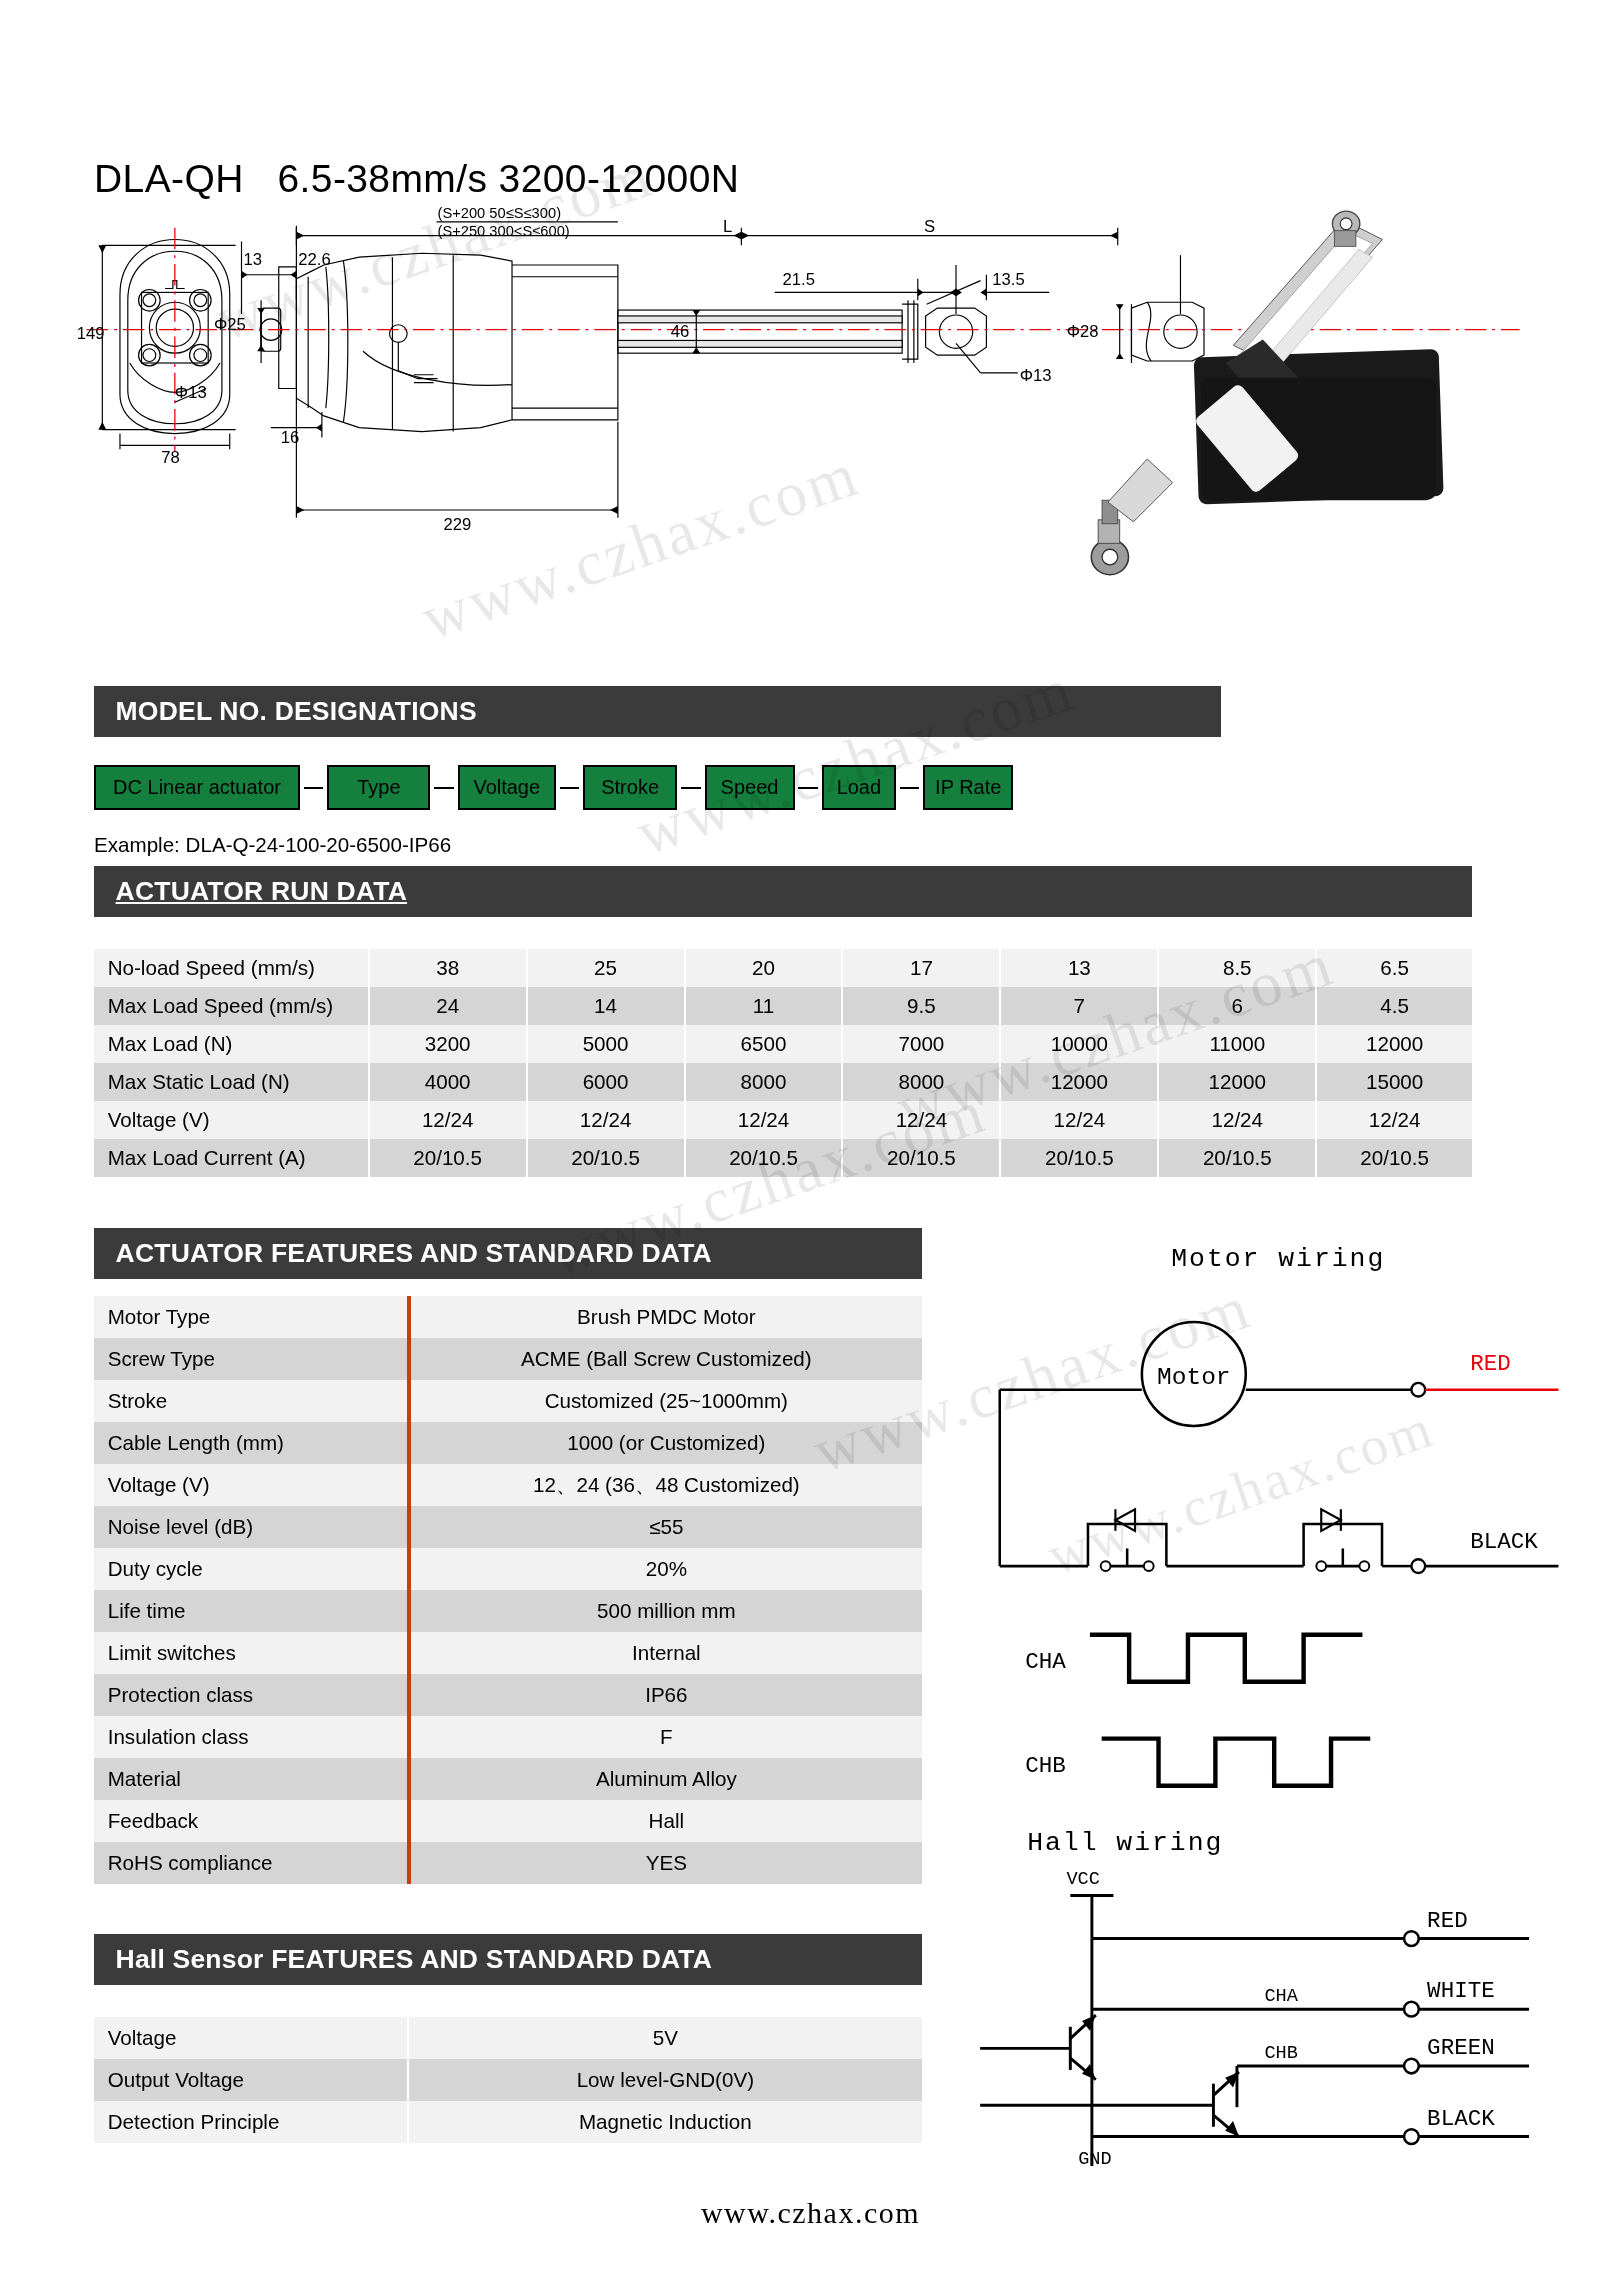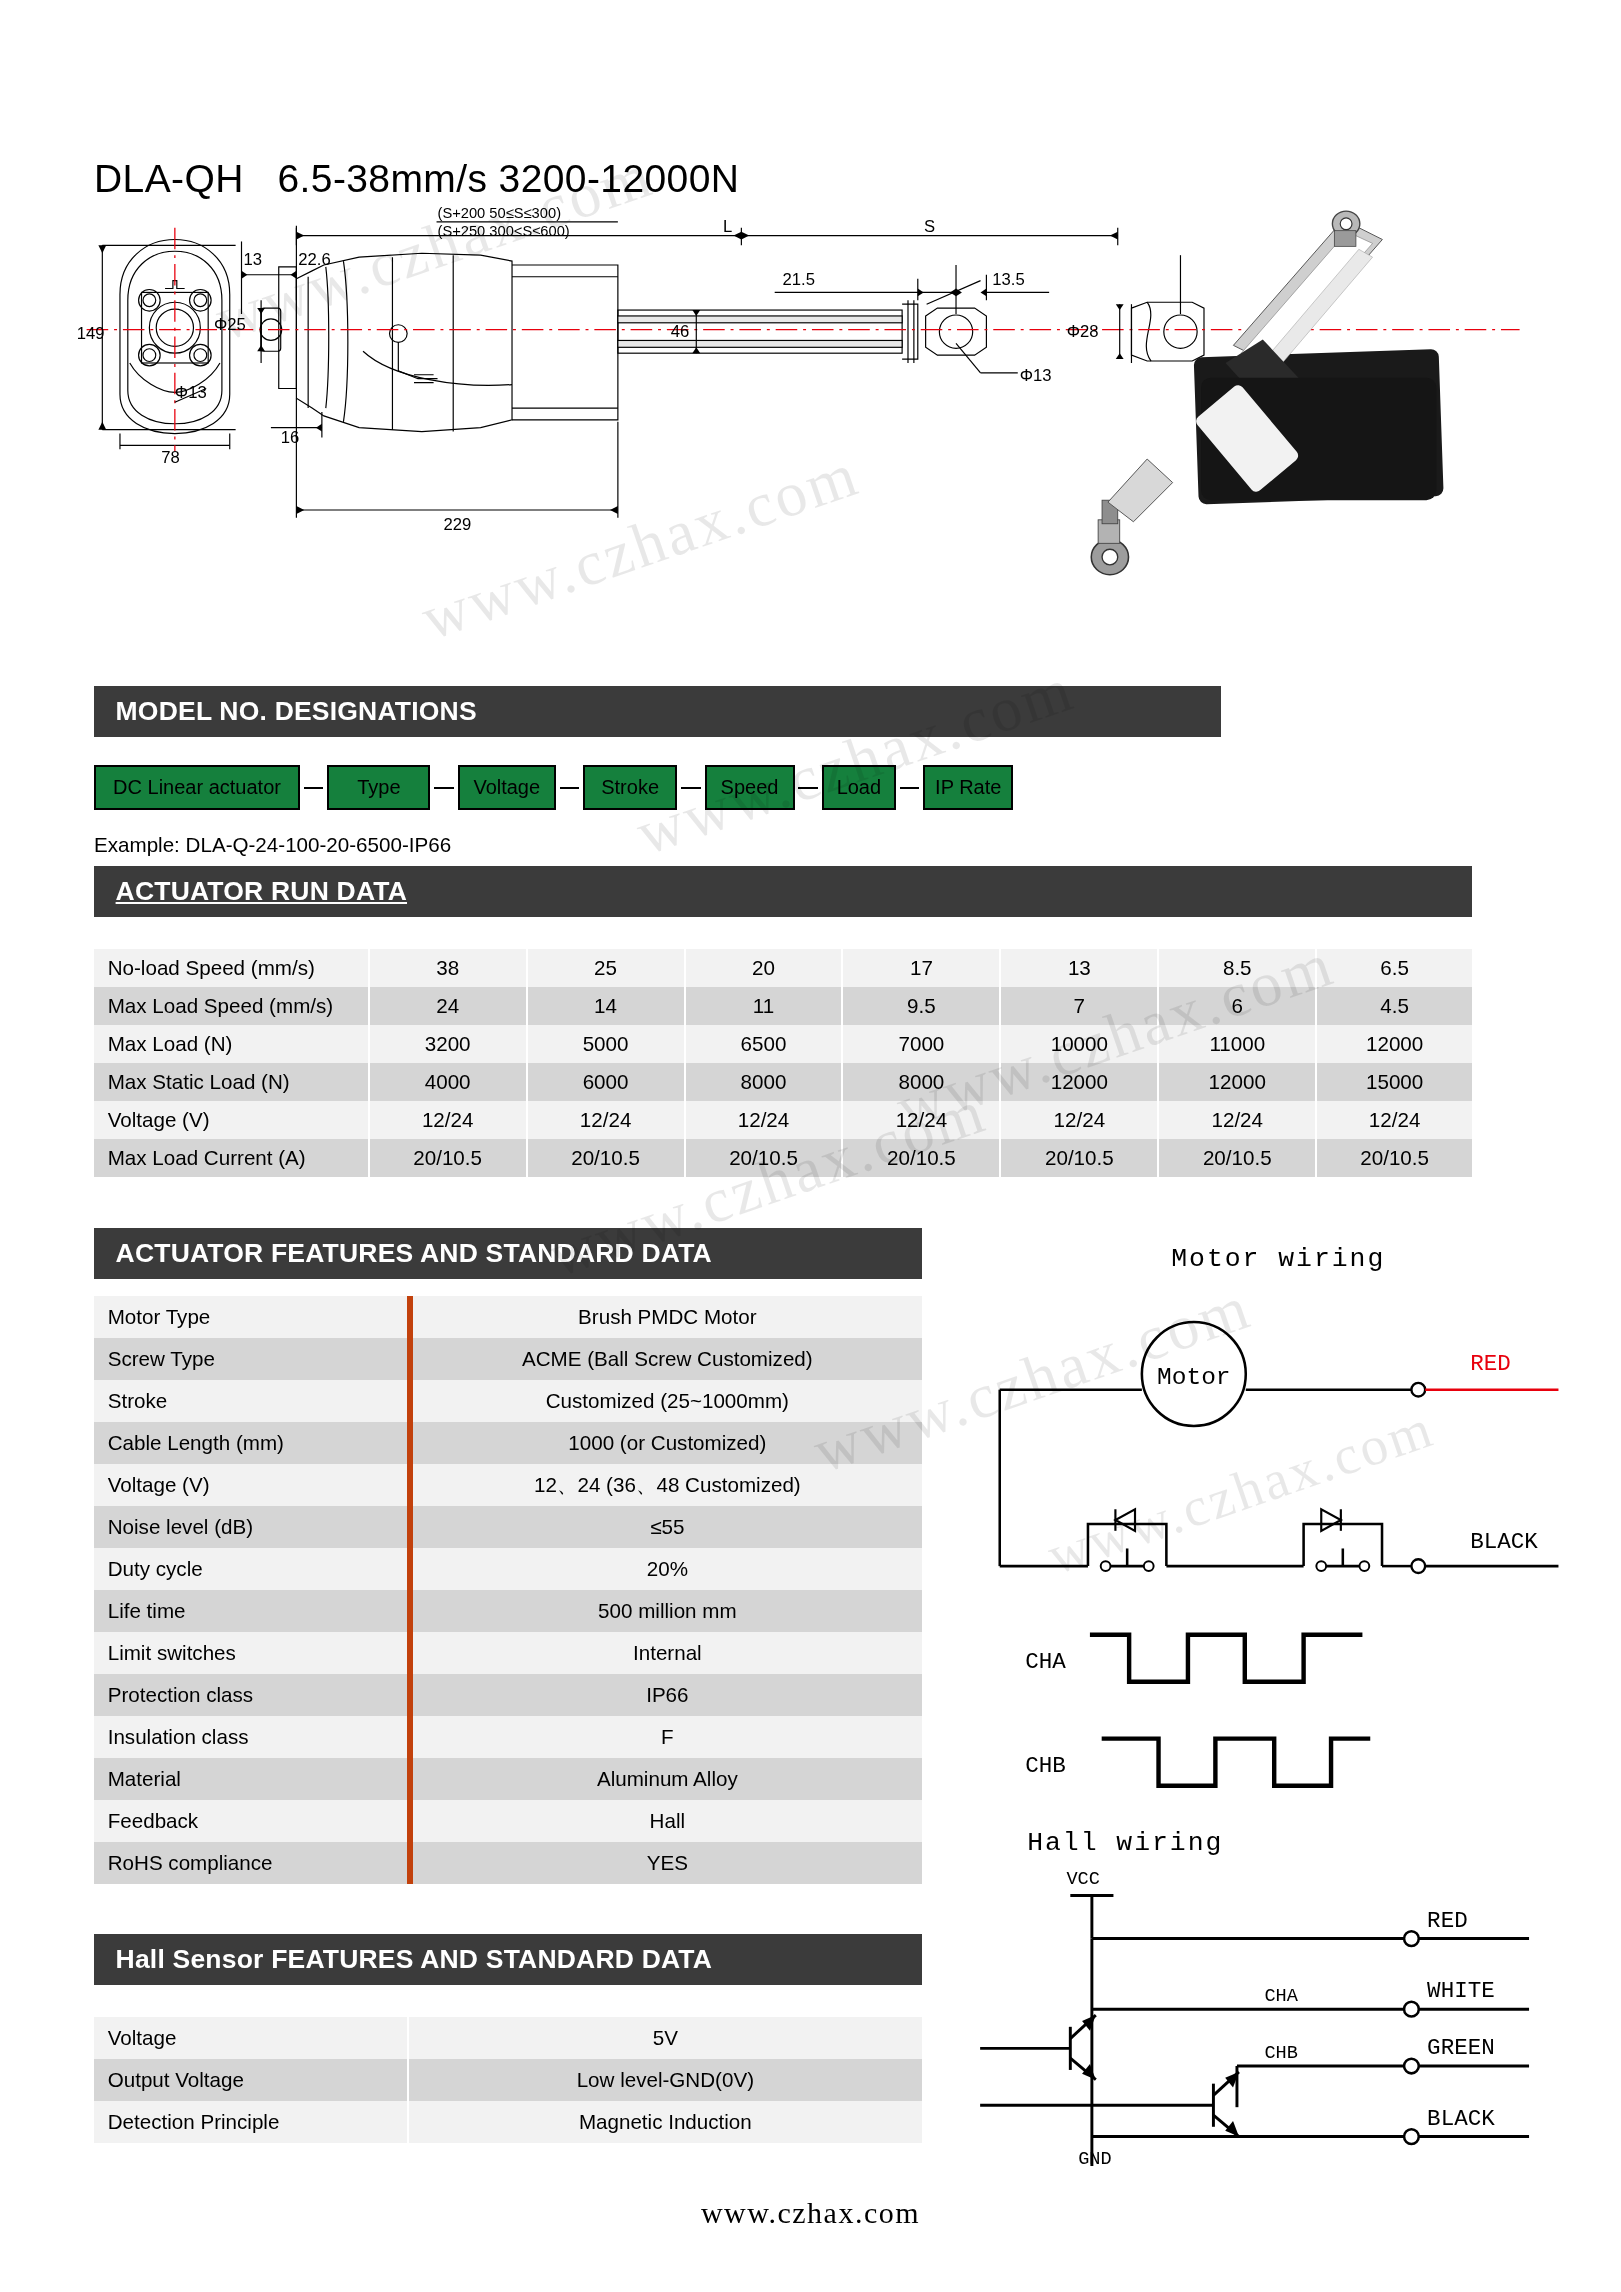--- a/index.html
+++ b/index.html
@@ -54,21 +54,21 @@
   }
   .runtbl td.lbl{text-align:left;padding-left:13.7px;width:260px;}
   .runtbl tr:nth-child(odd) td{background:#f2f2f2;}
   .runtbl tr:nth-child(even) td{background:#d5d5d5;}
   .runtbl td:last-child{border-right:none;}
 
   .feattbl{
     position:absolute;left:94px;top:1264px;width:828px;font-size:20.6px;
   }
   .feattbl td{height:42px;padding:0;white-space:nowrap;}
-  .feattbl td.k{width:299px;text-align:left;padding-left:13.7px;border-right:6px solid #c2410c;}
+  .feattbl td.k{width:299px;text-align:left;padding-left:13.7px;border-right:4px solid #c2410c;}
   .feattbl td.v{text-align:center;}
   .feattbl tr:nth-child(odd) td{background:#f2f2f2;}
   .feattbl tr:nth-child(even) td{background:#d5d5d5;}
 
   .halltbl{
     position:absolute;left:94px;top:1985px;width:828px;font-size:20.6px;
   }
   .halltbl td{height:42px;padding:0;white-space:nowrap;}
   .halltbl td.k{width:299px;text-align:left;padding-left:13.7px;border-right:2px solid #fff;}
   .halltbl td.v{text-align:center;}

